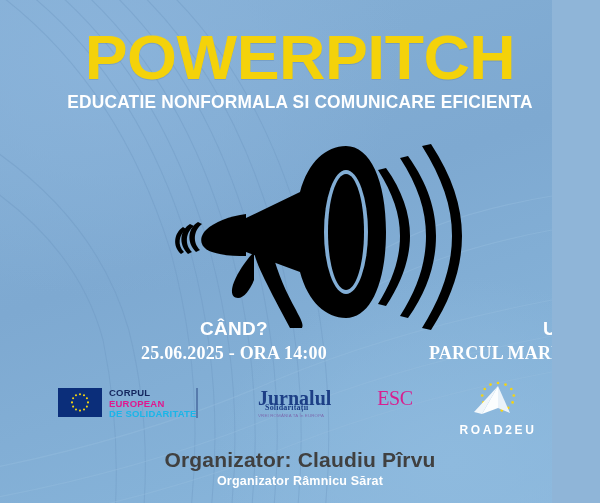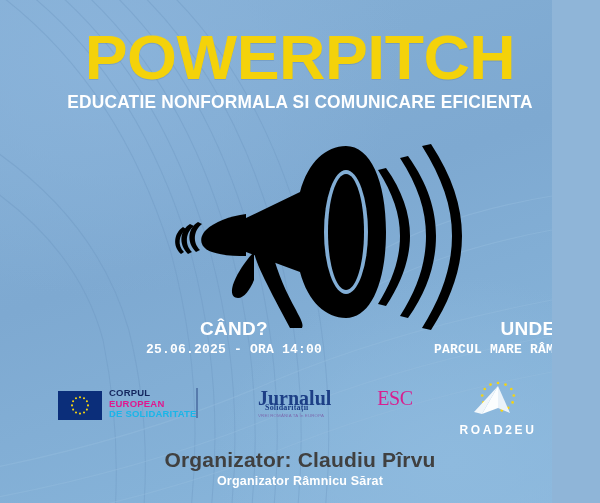--- a/index.html
+++ b/index.html
@@ -88,41 +88,41 @@
   .detail-q {
     font-family: "Liberation Sans Narrow", "Liberation Sans", sans-serif;
     font-weight: 700;
     font-size: 19px;
     color: #ffffff;
     letter-spacing: .3px;
     margin: 0;
     line-height: 1.15;
   }
   .detail-a {
-    font-family: Liberation Mono, monospace;
-    font-weight: 700;
-    font-size: 13px;
+    font-family: Liberation Serif, serif;
+    font-weight: 700;
+    font-size: 18px;
     color: #ffffff;
     letter-spacing: .2px;
     margin: 3px 0 0 0;
     line-height: 1.15;
     white-space: nowrap;
   }
 
   
   .logos {
     position: absolute;
     top: 376px;
     left: 0;
     width: 600px;
     height: 62px;
   }
   .logo { position: absolute; }
 
-  .logo-esc { left: 58px; top: 12px; display: flex; align-items: flex-end; }
+  .logo-esc { left: 58px; top: 12px; display: flex; align-items: flex-start; }
   .eu-flag {
     width: 44px; height: 29px;
     background: #0b2e7a;
     position: relative;
     flex: 0 0 auto;
   }
   .eu-flag svg { position:absolute; inset:0; width:100%; height:100%; }
   .esc-words {
     margin-left: 7px;
     font-family: "Liberation Sans Narrow", "Liberation Sans", sans-serif;

